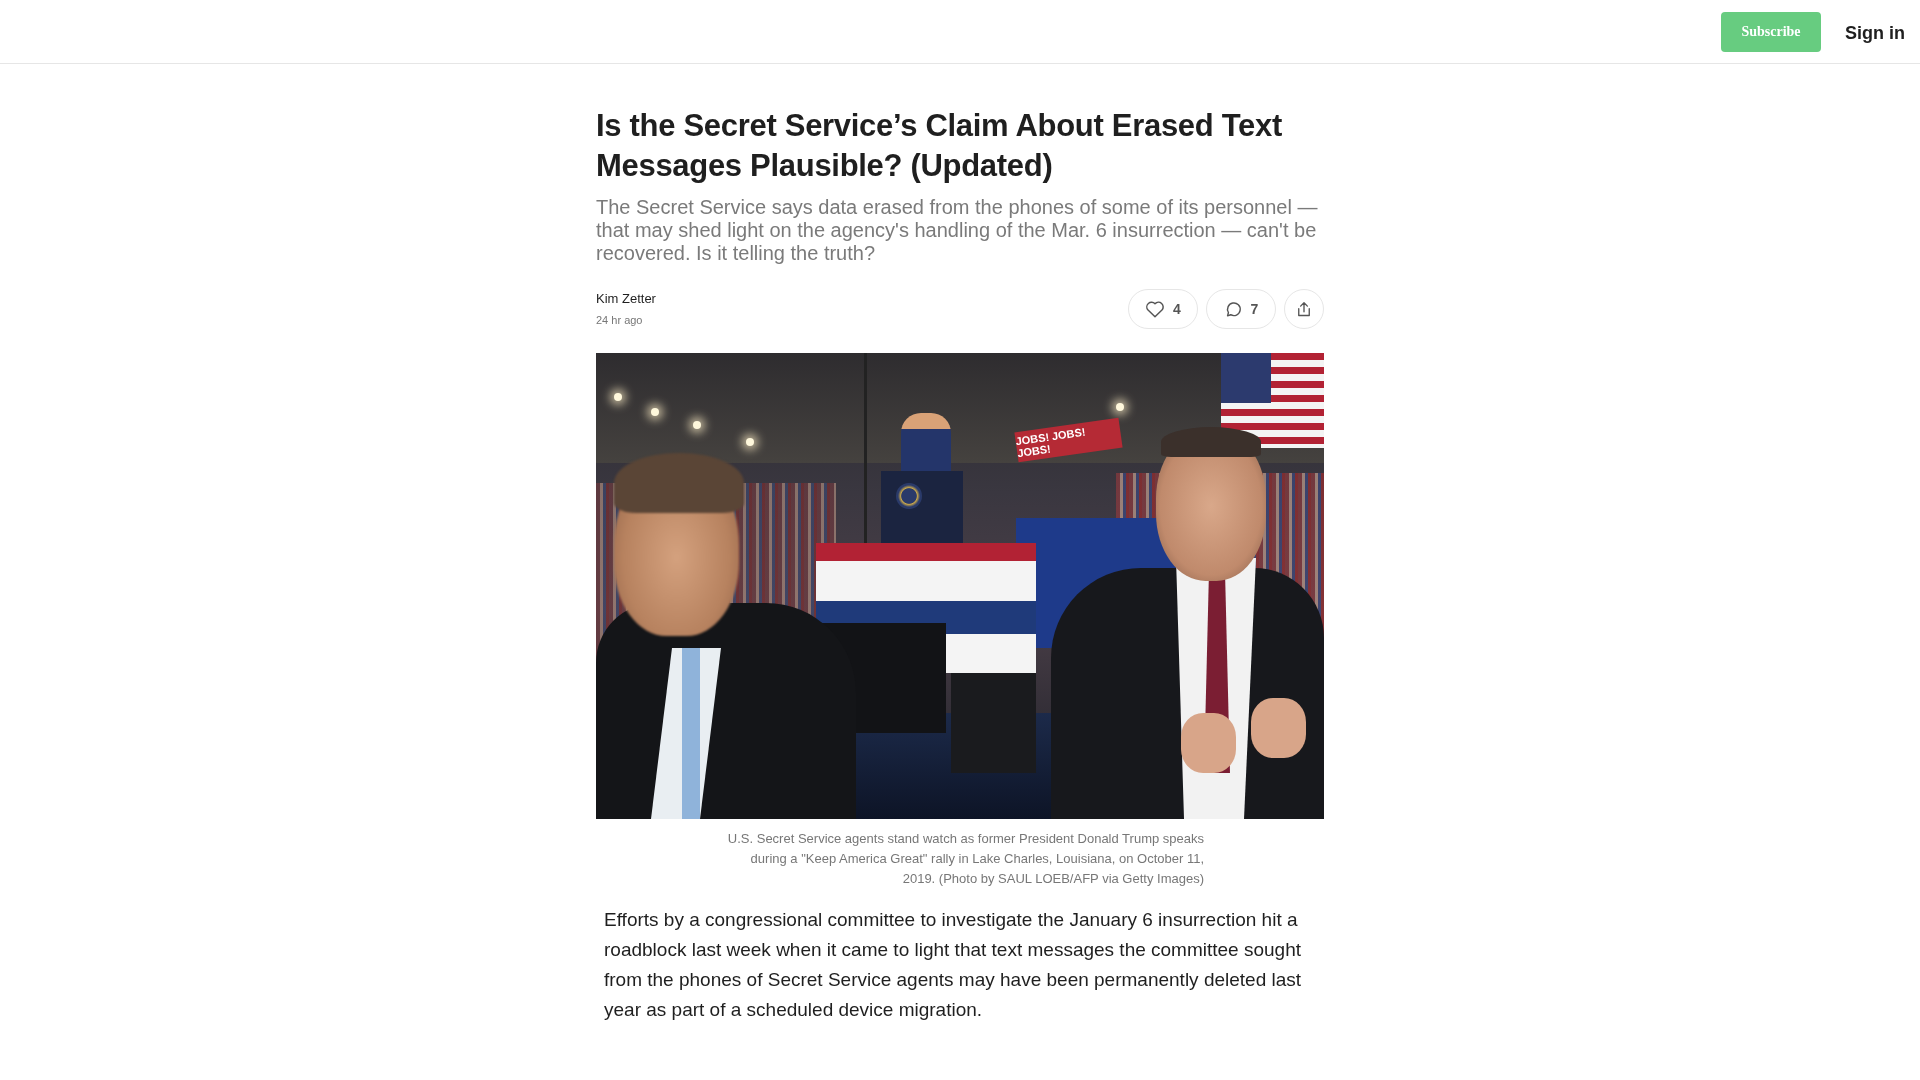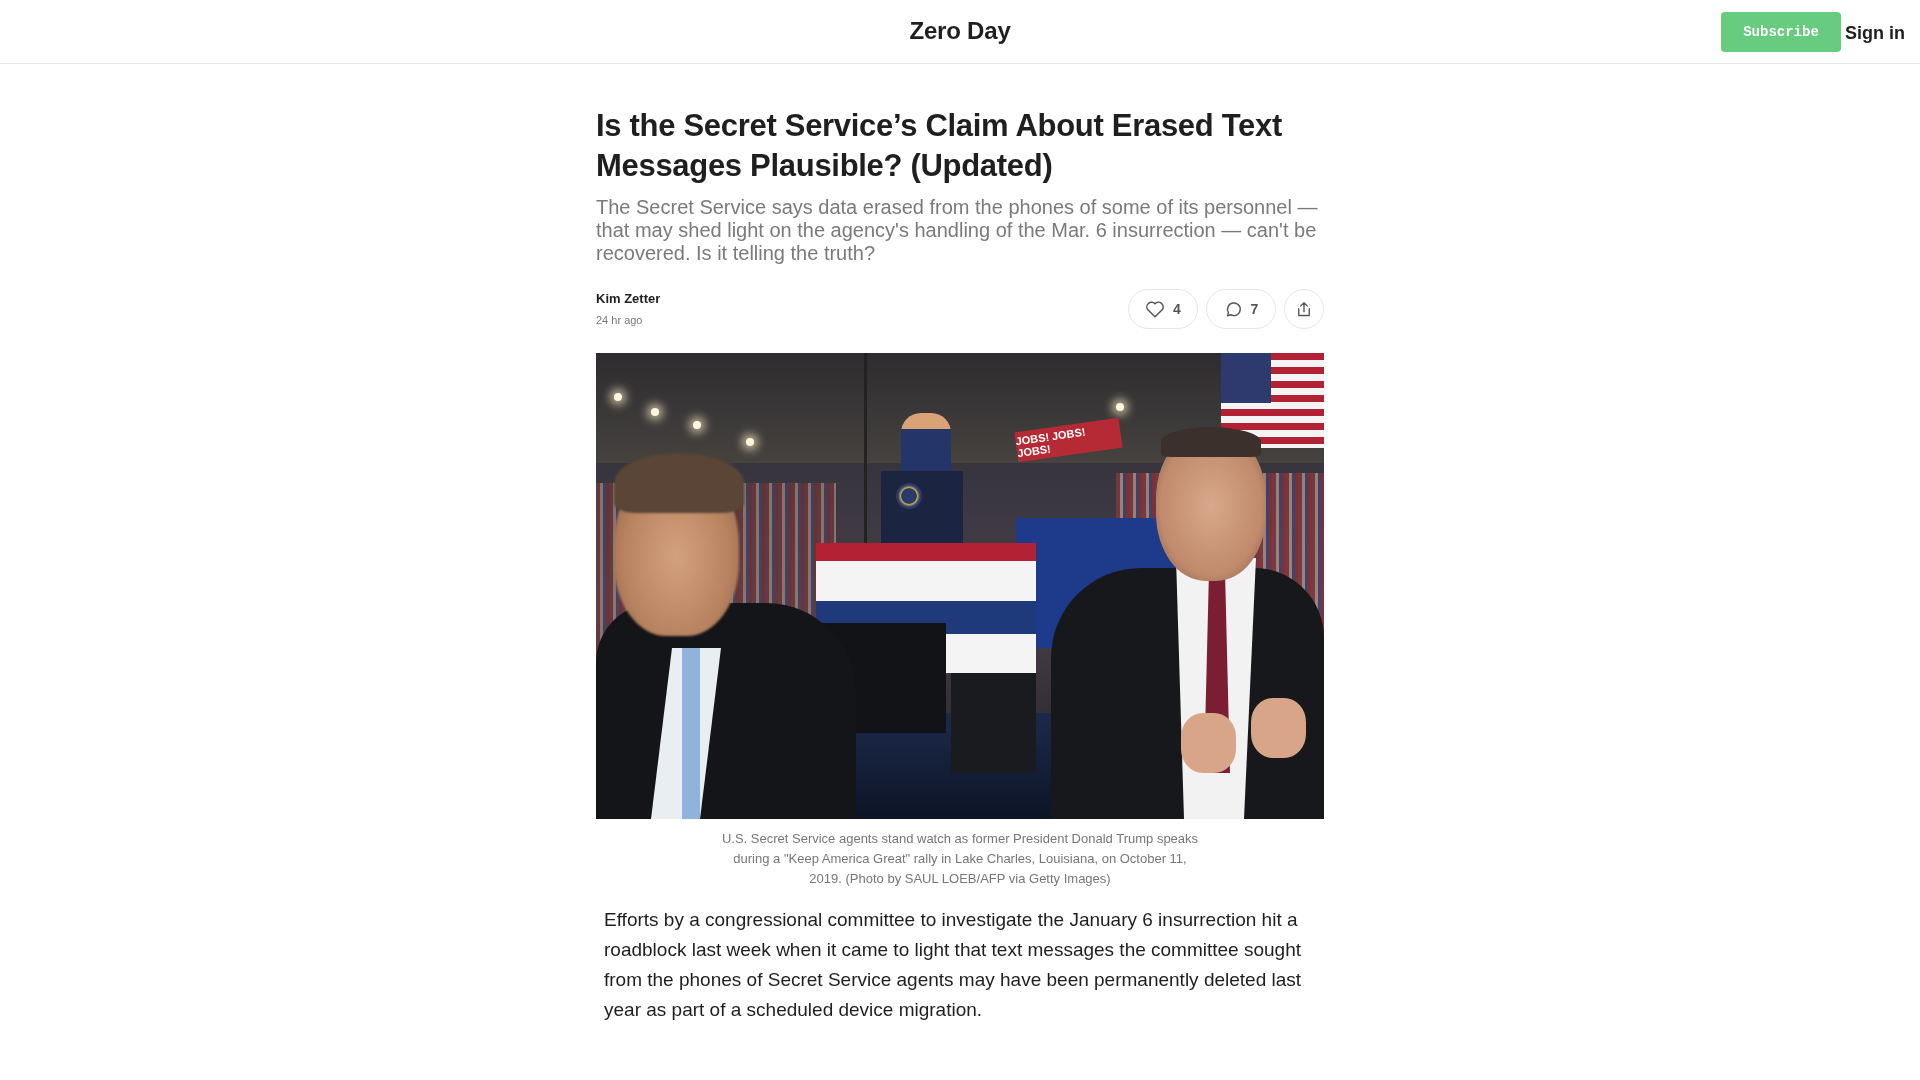--- a/index.html
+++ b/index.html
@@ -8,42 +8,42 @@
 
     .topbar {
       position: absolute; left: 0; top: 0; width: 1920px; height: 64px;
       border-bottom: 1px solid #e6e6e6; background: #fff;
     }
     .pub-title {
       position: absolute; left: 0; right: 0; top: 17px; text-align: center;
       font-size: 24px; font-weight: 700; color: #1f1f1f; letter-spacing: -0.2px;
     }
     .subscribe-btn {
-      position: absolute; left: 1721px; top: 12px; width: 120px; height: 40px;
+      position: absolute; left: 1721px; top: 12px; width: 100px; height: 40px;
       background: #67cc80; color: #fff; border: none; border-radius: 4px;
-      font-family: Liberation Mono, monospace; font-size: 14px; font-weight: 700;
+      font-family: Liberation Serif, serif; font-size: 14px; font-weight: 700;
       display: flex; align-items: center; justify-content: center; cursor: pointer;
     }
     .signin-link {
       position: absolute; left: 1845px; top: 23px; font-size: 18px; font-weight: 700;
       color: #1f1f1f; cursor: pointer;
     }
 
     .article { position: absolute; left: 596px; top: 0; width: 728px; }
     .headline {
       position: absolute; top: 106px; left: 0; width: 728px;
       font-size: 31px; font-weight: 700; line-height: 40px; color: #1f1f1f;
       letter-spacing: -0.3px;
     }
     .subtitle {
       position: absolute; top: 196px; left: 0; width: 728px;
       font-size: 20px; line-height: 23px; color: #7a7a7a; font-weight: 400;
     }
     .byline { position: absolute; top: 291px; left: 0; }
-    .author { font-size: 13px; font-weight: 700; color: #1f1f1f; display: block; cursor: pointer; }
+    .author { font-size: 13px; font-weight: 400; color: #1f1f1f; display: block; cursor: pointer; }
     .date { font-size: 11px; color: #777; display: block; margin-top: 8px; }
 
     .actions { position: absolute; top: 289px; right: 0; display: flex; gap: 8px; }
     .pill {
       height: 40px; border: 1px solid #e6e6e6; border-radius: 20px; background: #fff;
       display: flex; align-items: center; justify-content: center; gap: 8px;
       font-family: "Liberation Sans", sans-serif; font-size: 14px; font-weight: 700; color: #555;
       cursor: pointer;
     }
     .pill.like { width: 70px; }
@@ -95,31 +95,30 @@
     .photo .agent-r-shirt { position: absolute; left: 580px; top: 205px; width: 80px; height: 261px; background: #f2f2f2;
       clip-path: polygon(0 0, 100% 0, 85% 100%, 10% 100%); }
     .photo .agent-r-tie { position: absolute; left: 608px; top: 210px; width: 26px; height: 210px; background: #7b1e33;
       clip-path: polygon(20% 0, 80% 0, 100% 100%, 0 100%); }
     .photo .agent-r-head { position: absolute; left: 560px; top: 78px; width: 110px; height: 150px;
       background: radial-gradient(ellipse at 50% 50%, #d9a88a 0%, #c08a6c 65%, #7a5440 100%); border-radius: 45% 45% 45% 45%; }
     .photo .agent-r-hair { position: absolute; left: 565px; top: 74px; width: 100px; height: 30px; background: #3b302b; border-radius: 50% 50% 10% 10%; }
     .photo .hand { position: absolute; width: 55px; height: 60px; background: #d8a589; border-radius: 40%; }
 
     .caption {
-      margin-top: 10px; text-align: center; font-size: 13px; line-height: 20px; color: #777;
+      margin-top: 10px; text-align: right; font-size: 13px; line-height: 20px; color: #777;
       padding: 0 120px;
     }
     .body-text { position: absolute; top: 905px; left: 0; width: 728px; }
     .body-text p { font-size: 19px; line-height: 30px; color: #1f1f1f; margin-bottom: 19px; margin-left: 8px; }
   </style>
 </head>
 <body>
 
 <header class="topbar">
-  <div class="pub-title">Zero Day</div>
   <button class="subscribe-btn">Subscribe</button>
   <a class="signin-link">Sign in</a>
 </header>
 
 <main class="article">
   <h1 class="headline">Is the Secret Service’s Claim About Erased Text Messages Plausible? (Updated)</h1>
   <h3 class="subtitle">The Secret Service says data erased from the phones of some of its personnel — that may shed light on the agency's handling of the Mar. 6 insurrection — can't be recovered. Is it telling the truth?</h3>
 
   <div class="byline">
     <a class="author">Kim Zetter</a>

